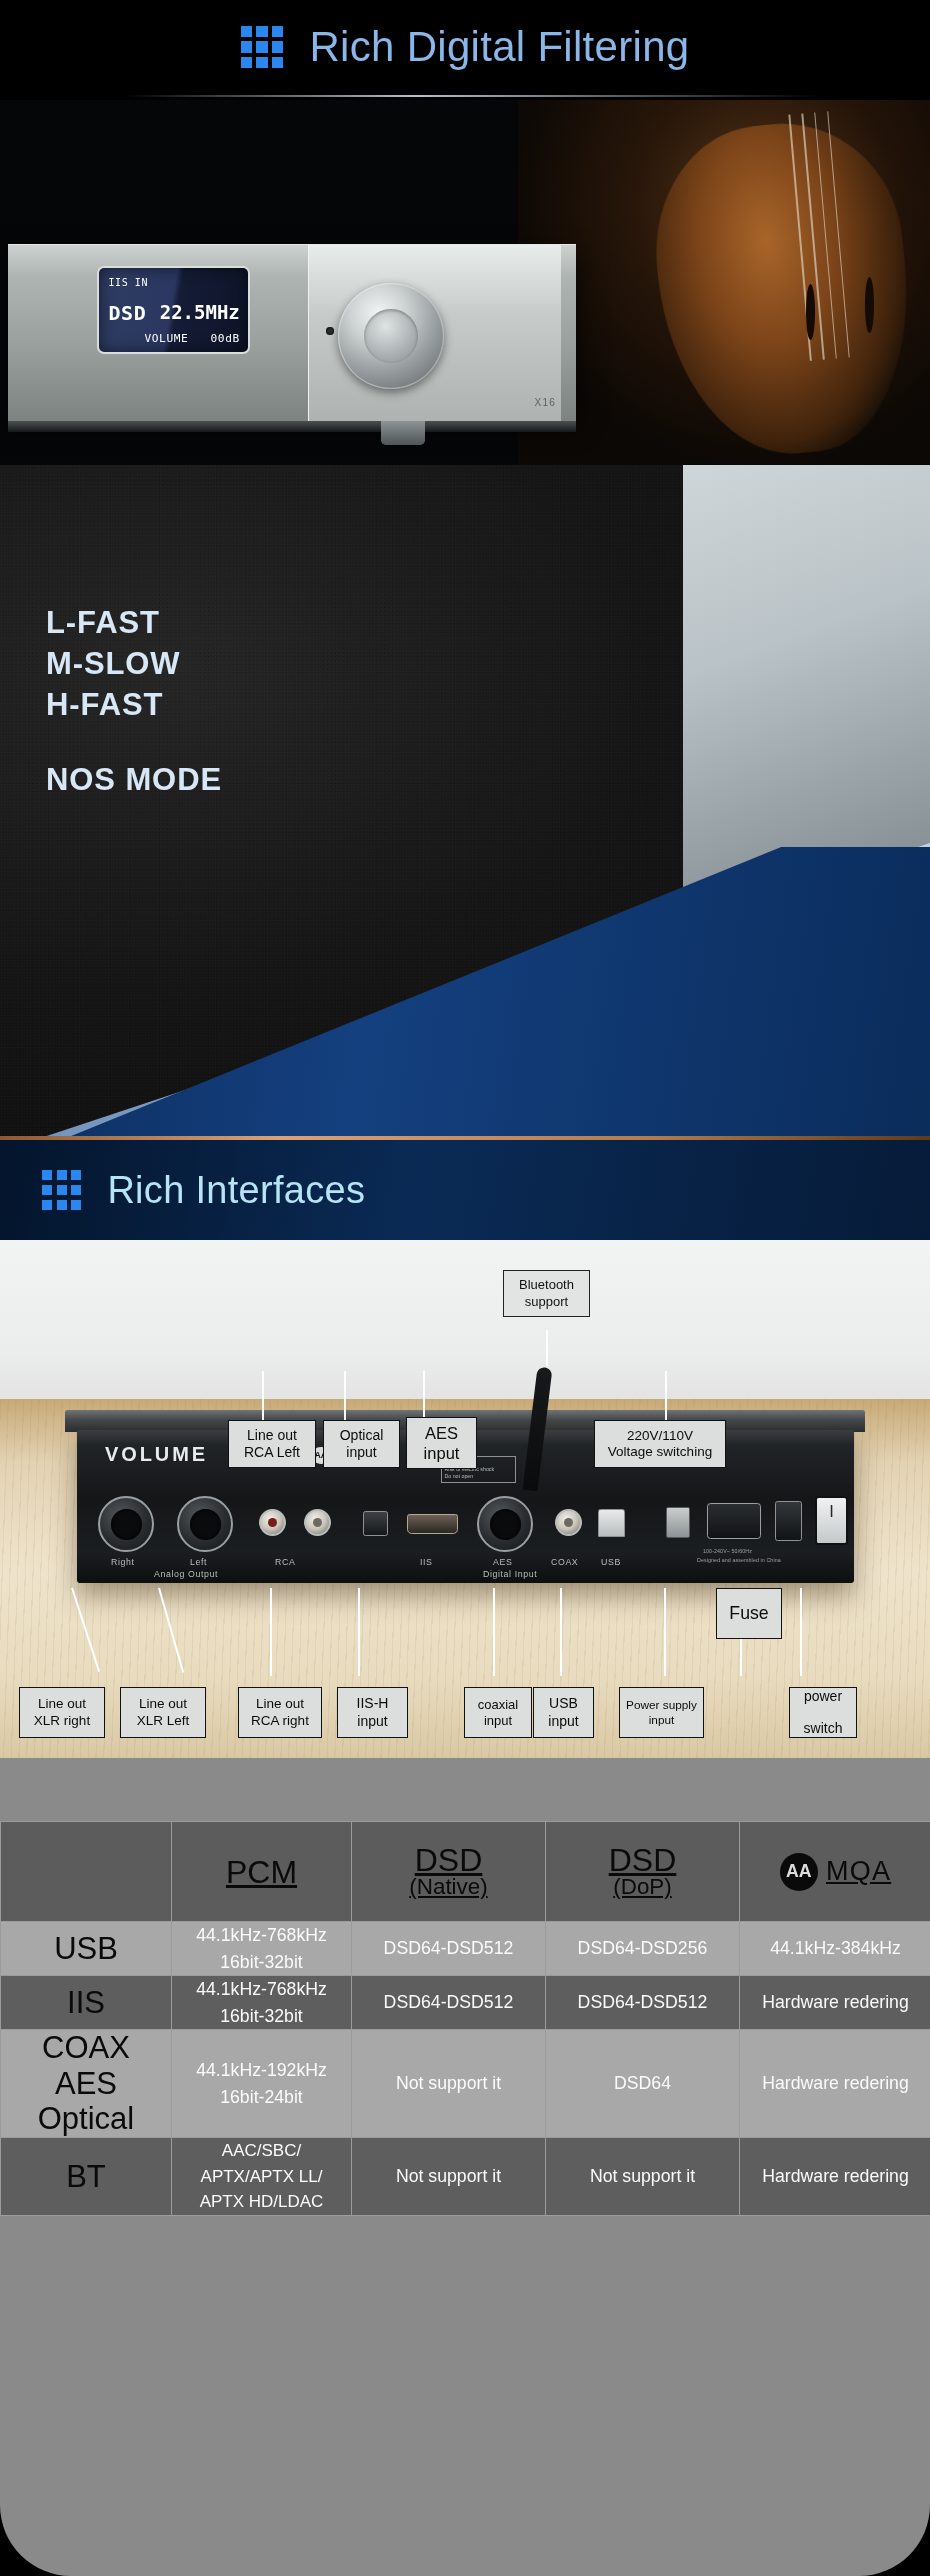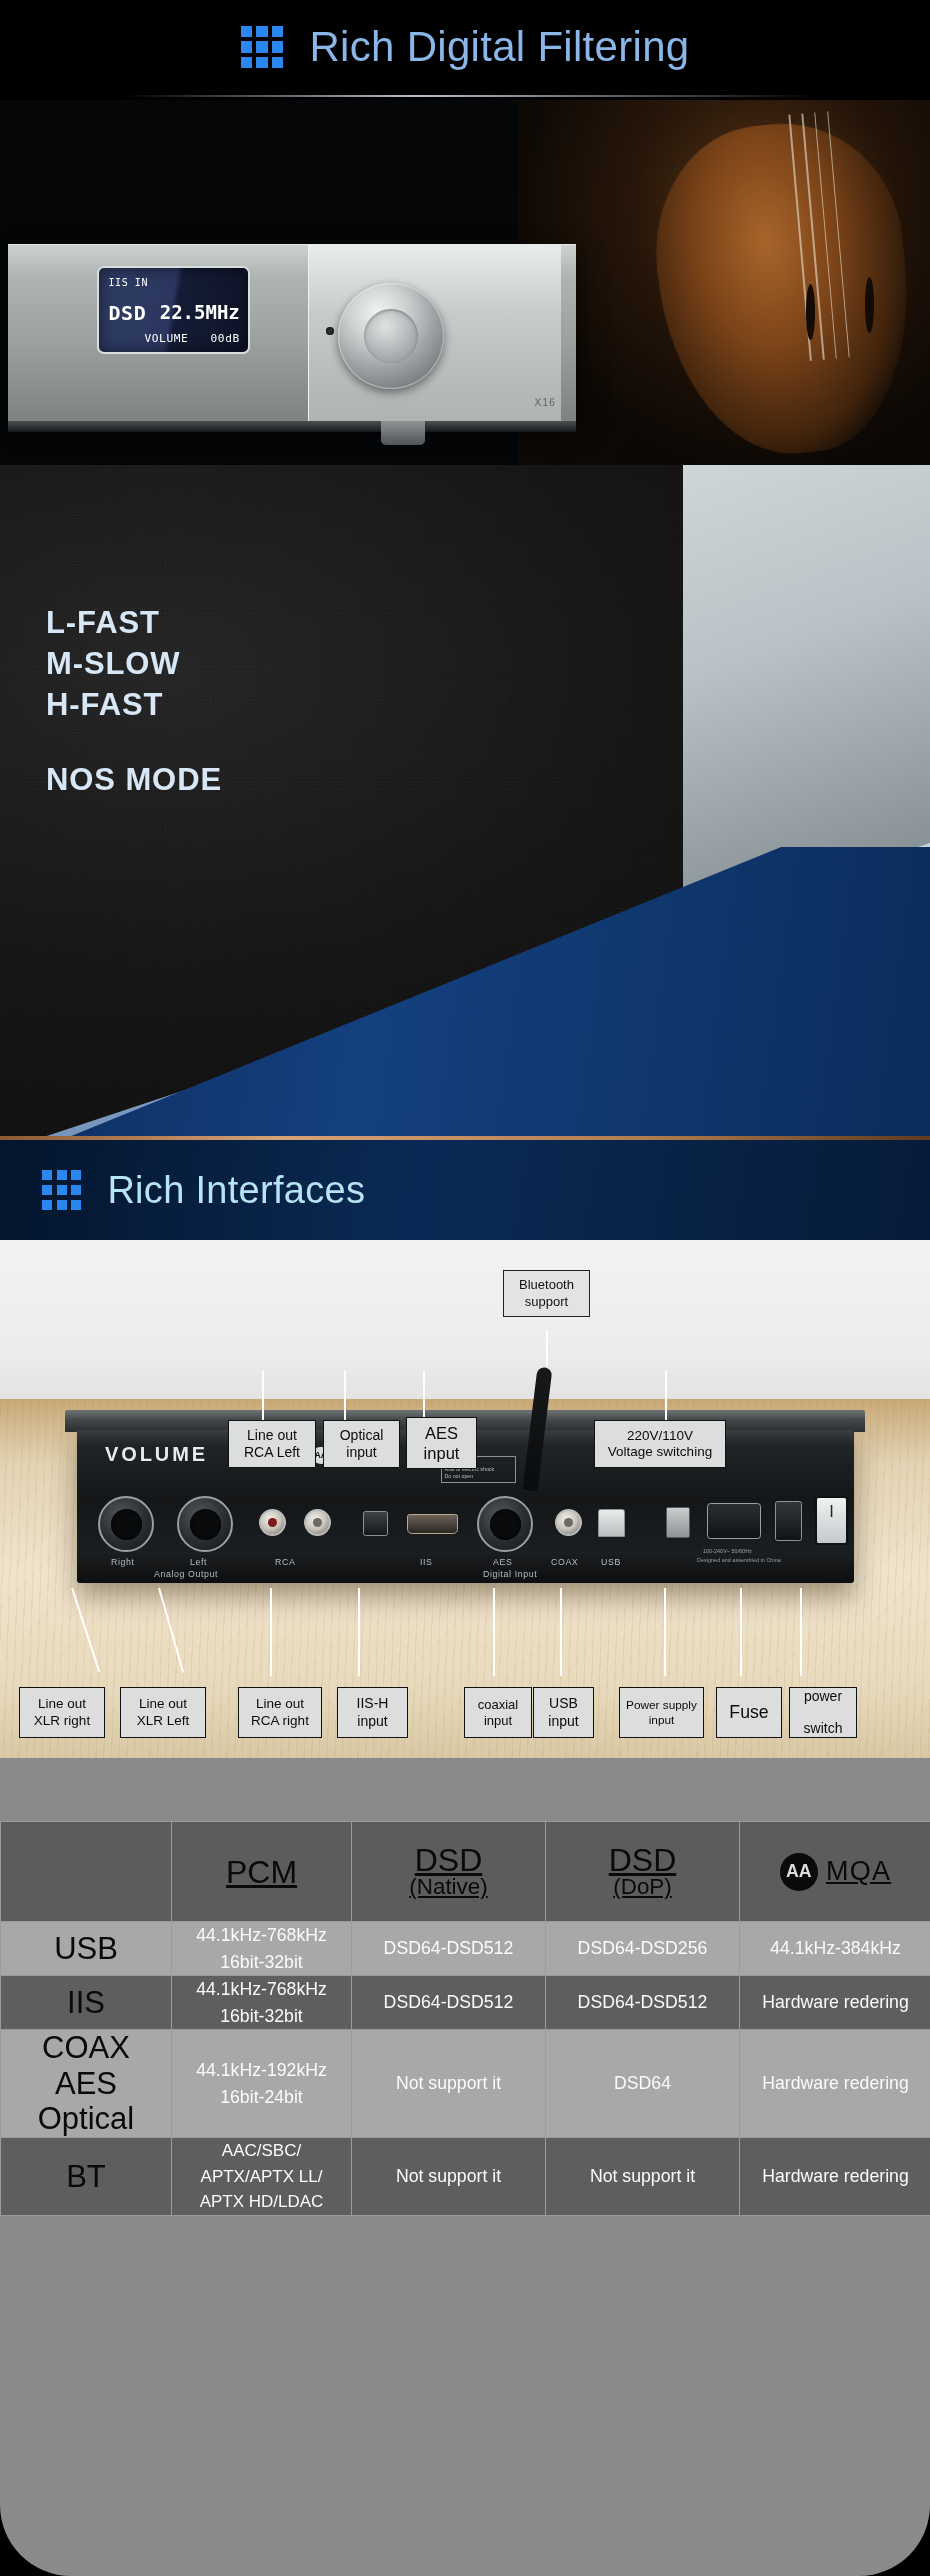--- a/index.html
+++ b/index.html
@@ -469,21 +469,21 @@
     <span>input</span>
   </div>
   <div class="callout" style="left:533px;top:1687px;width:61px;height:51px;font-size:14px;">
     <span>USB</span>
     <span>input</span>
   </div>
   <div class="callout" style="left:619px;top:1687px;width:85px;height:51px;font-size:11.8px;">
     <span>Power supply</span>
     <span>input</span>
   </div>
-  <div class="callout" style="left:716px;top:1687px;width:66px;height:51px;font-size:17.7px;">
+  <div class="callout" style="left:716px;top:1588px;width:66px;height:51px;font-size:17.7px;">
     <span>Fuse</span>
   </div>
   <div class="callout" style="left:789px;top:1687px;width:68px;height:51px;font-size:14px;justify-content:space-between;">
     <span>power</span>
     <span>switch</span>
   </div>
 
   <div class="table-wrap">
     <div class="table-bg-arc"></div>
 

